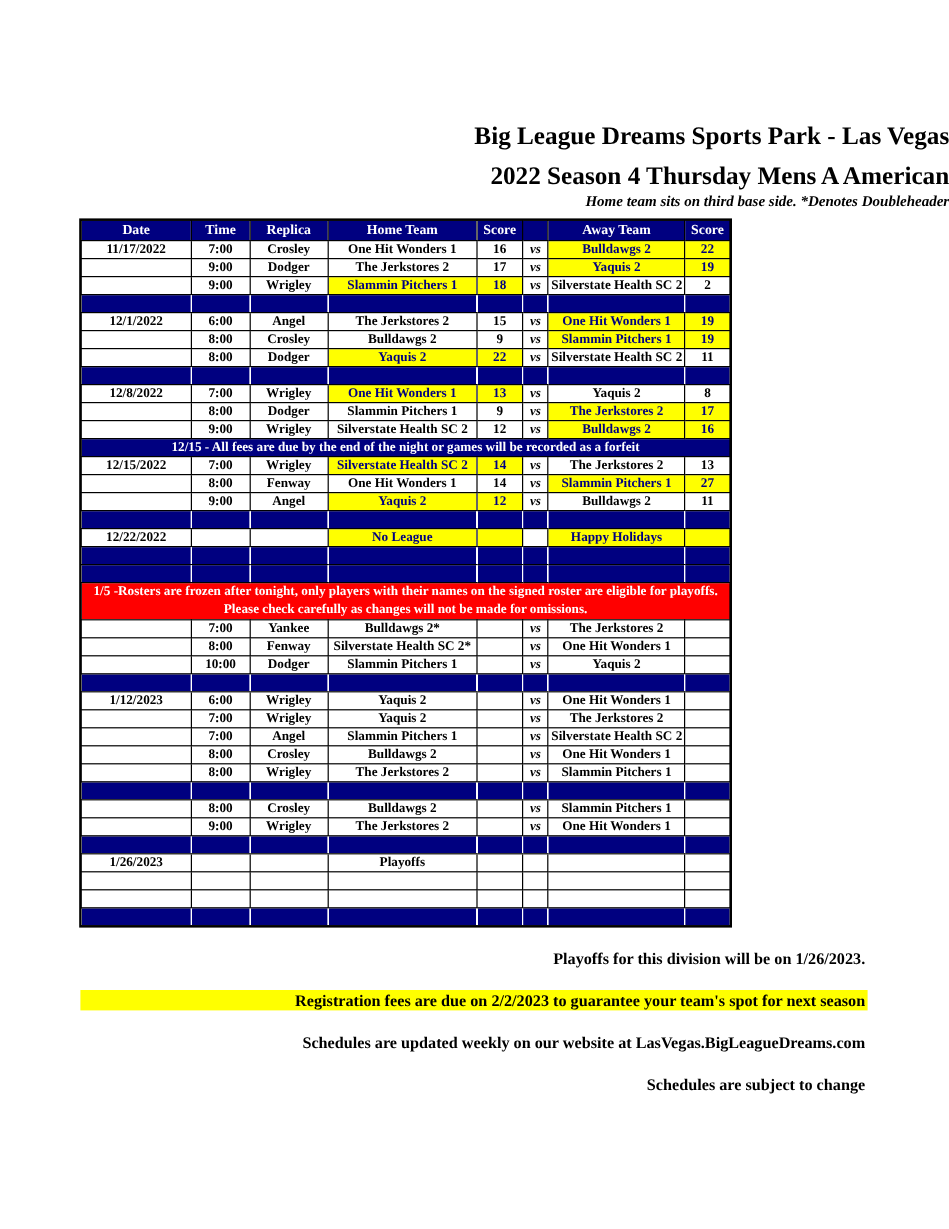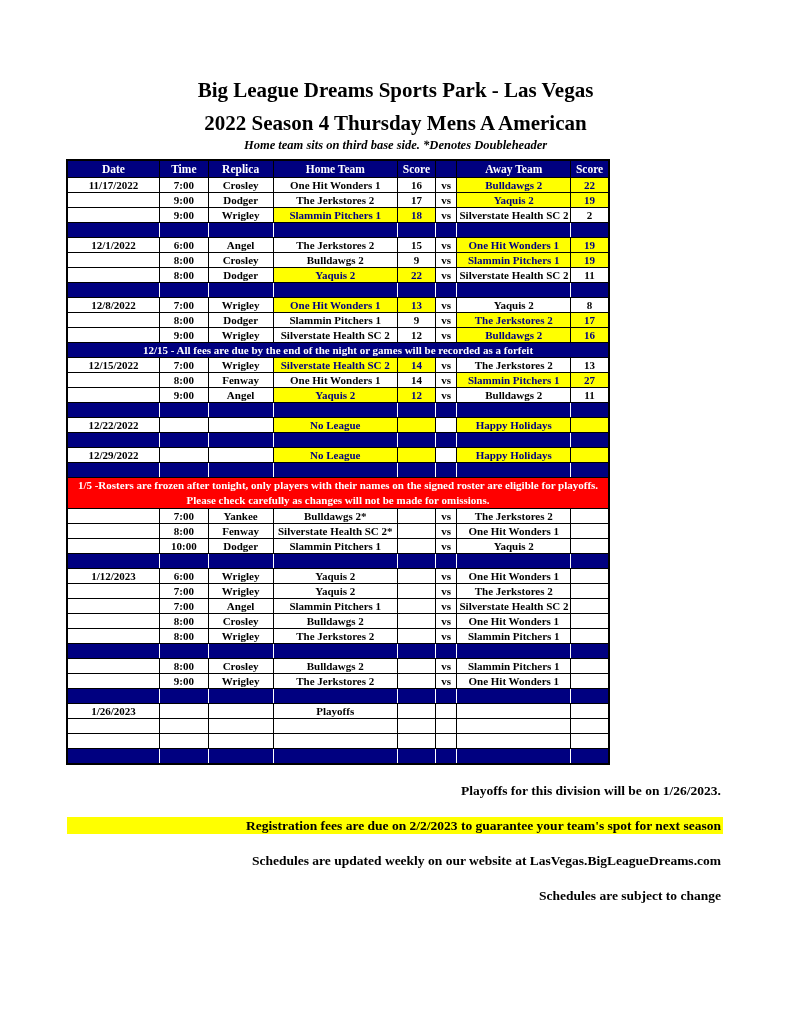--- a/index.html
+++ b/index.html
@@ -1,29 +1,29 @@
 <!DOCTYPE html>
 <html style="--navy: #000080; --yellow: #ffff00; --red: #ff0000;"><head>
 <meta charset="utf-8">
 <style>
   html,body{margin:0;padding:0;background:#fff;}
   .page{position:relative;width:791px;height:1024px;background:#fff;overflow:hidden;
         font-family:"Liberation Serif","DejaVu Serif",serif;font-weight:700;color:#000;}
-  .titles{padding-top:78px;text-align:center;}
+  .titles{padding-top:101px;text-align:right;}
   .title{font-size:21px;line-height:24px;}
   .subtitle{font-size:21px;line-height:20px;margin-top:11px;}
   .note{font-size:12.5px;line-height:15px;margin-top:5px;font-style:italic;}
   table.sched{border-collapse:collapse;table-layout:fixed;width:542px;margin:7px 0 0 67px;
               outline:2px solid #000;outline-offset:-1px;}
   table.sched th, table.sched td{border:1px solid #000;height:14px;padding:0 2px;
               font-size:11px;line-height:13px;font-weight:700;text-align:center;
               overflow:hidden;white-space:nowrap;}
   table.sched th{background:var(--navy);color:#fff;font-size:11.5px;height:16px;}
   td.hl{background:var(--yellow);color:var(--navy);}
-  td.vs{font-size:10px;}
+  td.vs{font-style:italic;font-size:10px;}
   tr.sep td{background:var(--navy);border-left:1px solid #fff;border-right:1px solid #fff;
             border-top:1px solid #000;border-bottom:1px solid #000;}
   td.msg{background:var(--navy);color:#fff;font-size:11.5px;}
   td.banner{background:var(--red);color:#fff;font-size:11.5px;height:31px;}
   td.banner div{line-height:15px;}
   .footer{margin:4px 0 0 67px;width:656px;}
   .fline{font-size:13.5px;line-height:17px;margin-top:18px;padding:0 2px;text-align:right;}
   .fline.yellow{background:var(--yellow);}
 </style>
 </head>
@@ -226,30 +226,20 @@
         <tr class="sep">
           <td></td>
           <td></td>
           <td></td>
           <td></td>
           <td></td>
           <td></td>
           <td></td>
           <td></td>
         </tr>
-        <tr>
-          <td>12/29/2022</td>
-          <td></td>
-          <td></td>
-          <td class="hl">No League</td>
-          <td class="hl"></td>
-          <td></td>
-          <td class="hl">Happy Holidays</td>
-          <td class="hl"></td>
-        </tr>
         <tr class="sep">
           <td></td>
           <td></td>
           <td></td>
           <td></td>
           <td></td>
           <td></td>
           <td></td>
           <td></td>
         </tr>

